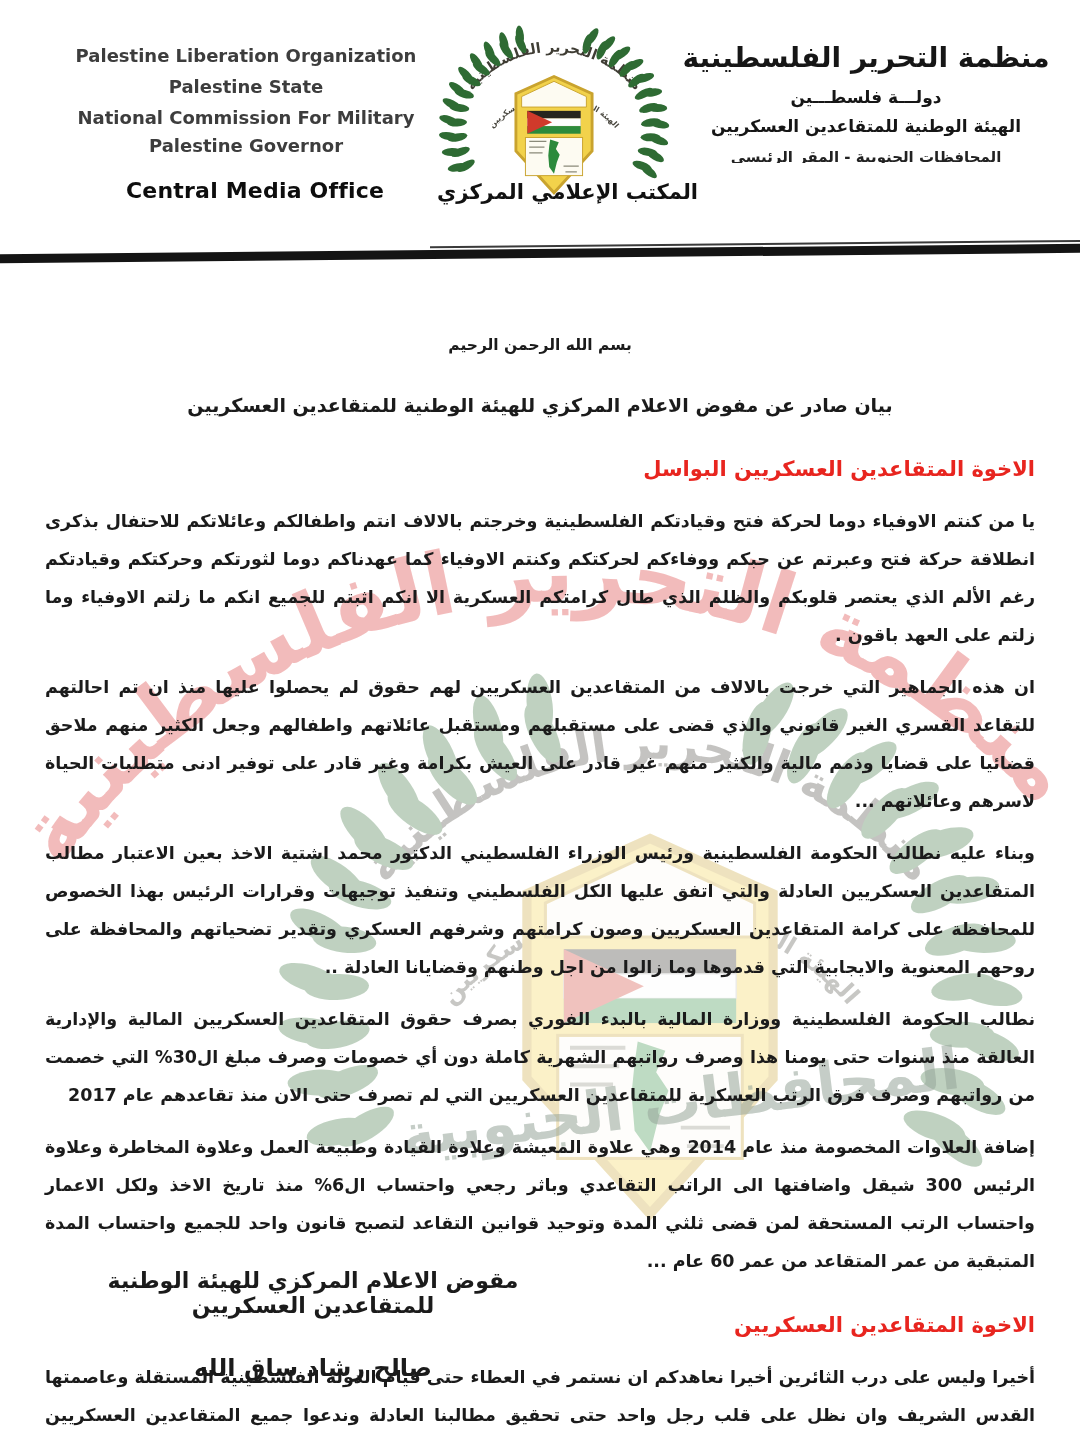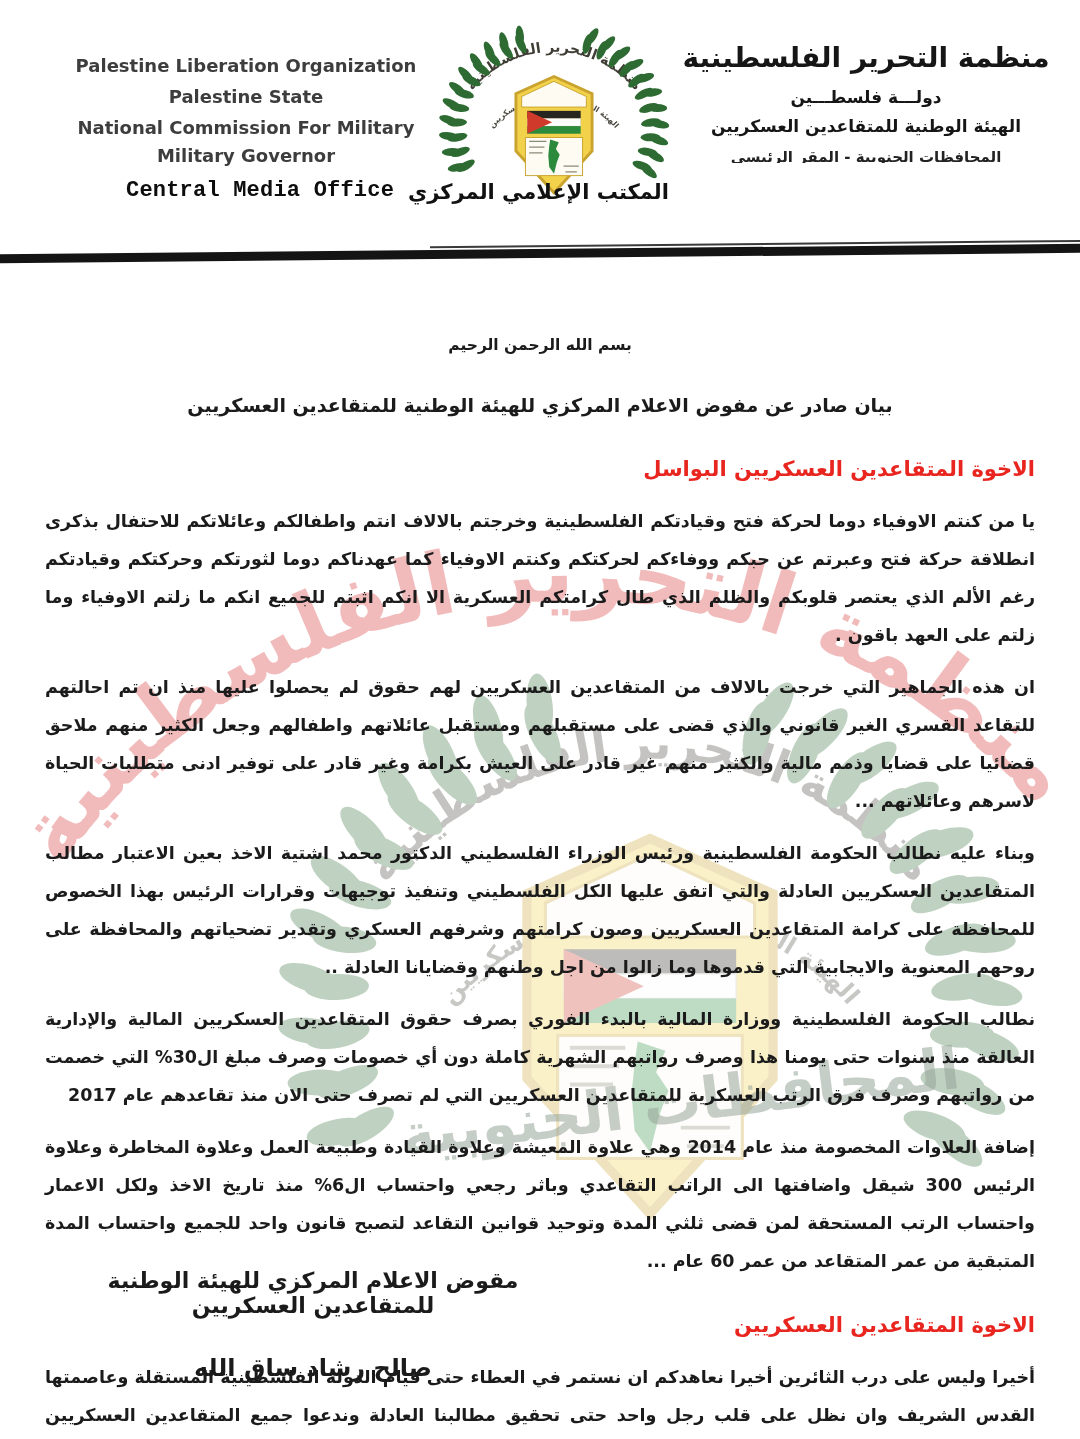--- a/index.html
+++ b/index.html
@@ -4,33 +4,33 @@
 <style>
   html,body{margin:0;padding:0;background:#e8e8e8;}
   .page{
     position:relative; width:1080px; height:1439px; margin:0 auto;
     background:#ffffff; overflow:hidden;
     font-family:"DejaVu Sans","Liberation Sans",sans-serif;
     color:#1b1b1b;
   }
   
   .hdr-en{
-    position:absolute; top:50px; left:62px; width:368px;
+    position:absolute; top:40px; left:62px; width:368px;
     text-align:center; font-weight:700; color:#3d3d3d;
     font-size:18px; line-height:31px;
   }
   .hdr-en .clip-en{height:24px; overflow:hidden; line-height:26px;}
   .hdr-office-en{
     position:absolute; top:178px; left:126px;
-    font-size:22px; font-weight:700; color:#0d0d0d; letter-spacing:.2px;font-family:Liberation Mono, monospace;
+    font-size:22px; font-weight:700; color:#0d0d0d; letter-spacing:.2px;
   }
   .logo-svg{position:absolute; top:8px; left:420px; width:268px; height:200px;}
   .hdr-office-ar{
     position:absolute; top:180px; left:408px; width:290px;
-    text-align:left; direction:rtl;
+    text-align:right; direction:rtl;
     font-size:21px; font-weight:700; color:#111;
   }
   .hdr-ar{
     position:absolute; top:38px; right:30px; width:368px;
     text-align:center; direction:rtl; color:#161616;
   }
   .hdr-ar .org{font-size:28px; font-weight:700; line-height:40px;}
   .hdr-ar .state{font-size:17px; font-weight:700; line-height:30px; margin-top:4px;}
   .hdr-ar .commission{font-size:17px; font-weight:700; line-height:28px;}
   .hdr-ar .gov{height:17px; overflow:hidden; line-height:22px; font-size:15px; font-weight:700; margin-top:6px; color:#222;}
@@ -162,21 +162,21 @@
 
   <svg class="wm-green" viewBox="0 0 260 210">
     <use href="#plo-logo"></use>
   </svg>
   <div class="wm-callig">المحافظات الجنوبية</div>
 
   <div class="hdr-en">
     <div>Palestine Liberation Organization</div>
     <div>Palestine State</div>
     <div>National Commission For Military</div>
-    <div class="clip-en">Military Governor</div>
+    <div class="clip-en">Palestine Governor</div>
   </div>
   <div class="hdr-office-en">Central Media Office</div>
 
   <svg class="logo-svg" viewBox="0 0 260 210">
     <use href="#plo-logo"></use>
   </svg>
   <div class="hdr-office-ar">المكتب الإعلامي المركزي</div>
 
   <div class="hdr-ar">
     <div class="org">منظمة التحرير الفلسطينية</div>

